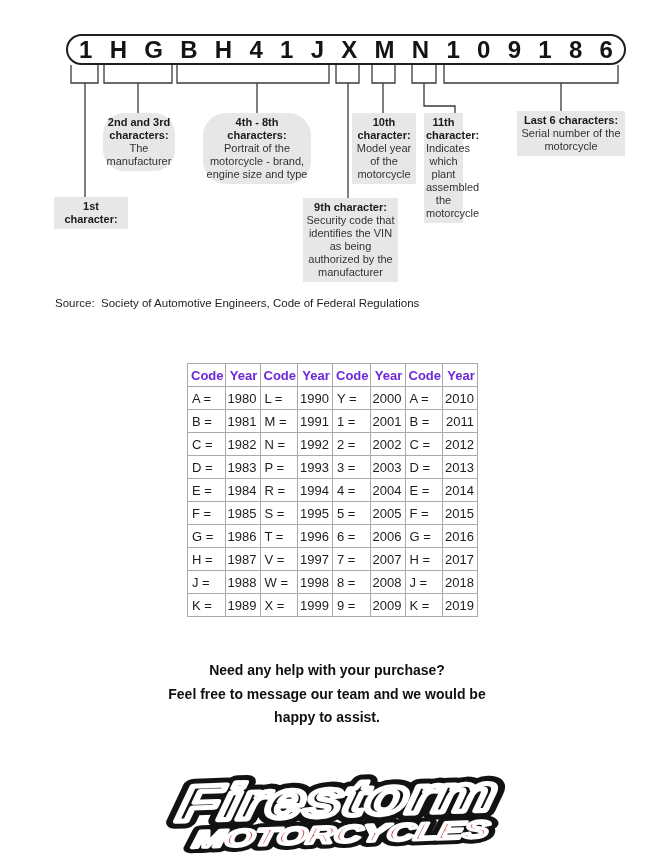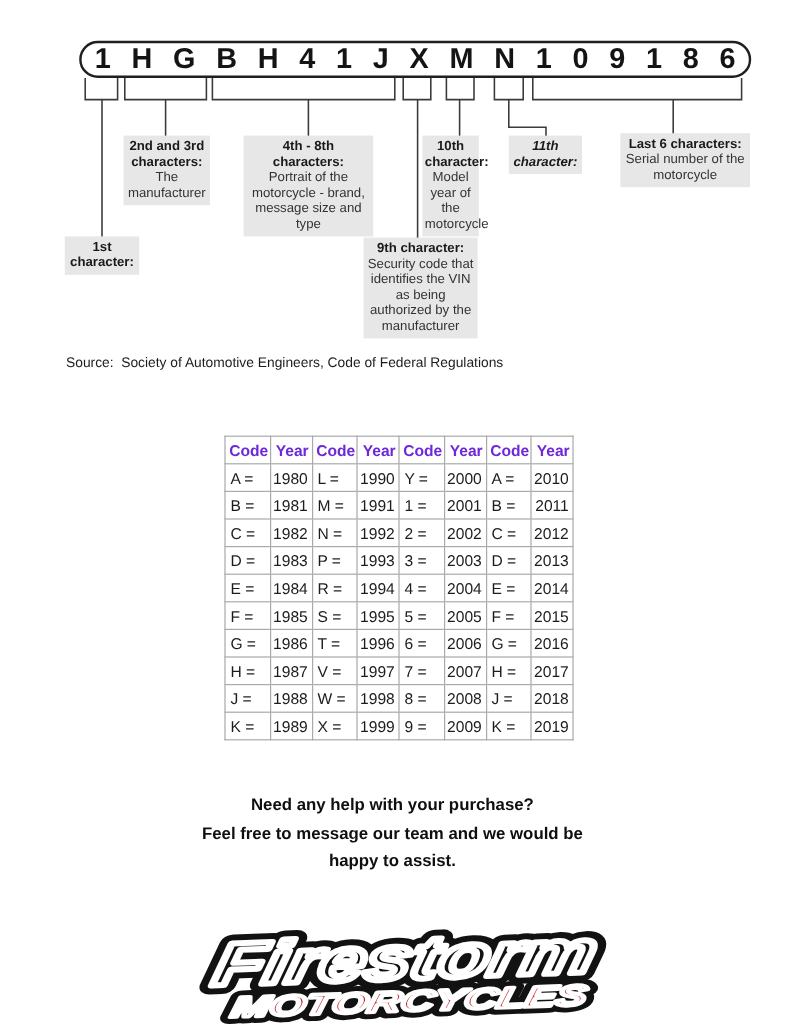--- a/index.html
+++ b/index.html
@@ -14,26 +14,26 @@
     display:flex;align-items:center;justify-content:space-between;
     padding:0 11px;background:#fff;
   }
   .vin-char{font-weight:bold;font-size:24px;color:#141414;line-height:1;}
   .callout{
     position:absolute;background:#e7e7e7;box-sizing:border-box;
     text-align:center;font-size:11px;line-height:13px;color:#333;
     padding:3px 2px;
   }
   .co-title{font-weight:bold;color:#1a1a1a;}
-  .co-0{left:54px;top:197px;width:62px;}
-  .co-1{left:103px;top:113px;width:72px;}
-  .co-2{left:203px;top:113px;width:108px;}
+  .co-0{left:54px;top:197px;width:74px;}
+  .co-1{left:103px;top:113px;width:72px;border-radius:21px;}
+  .co-2{left:203px;top:113px;width:108px;border-radius:23px;}
   .co-3{left:303px;top:198px;width:95px;}
-  .co-4{left:352px;top:113px;width:47px;}
-  .co-5{left:424px;top:113px;width:61px;font-style:italic;}
+  .co-4{left:352px;top:113px;width:64px;}
+  .co-5{left:424px;top:113px;width:39px;}
   .co-6{left:517px;top:111px;width:108px;}
   .source{
     position:absolute;left:55px;top:297px;font-size:11.5px;color:#1d1d1d;
     white-space:pre;
   }
   .year-table{
     position:absolute;left:187px;top:363px;border-collapse:collapse;
     background:#fff;
   }
   .year-table th,.year-table td{
@@ -104,32 +104,33 @@
 
   <div class="callout co-0">
     <div class="co-title">1st character:</div>
   </div>
   <div class="callout co-1">
     <div class="co-title">2nd and 3rd characters:</div>
     <div class="co-body">The manufacturer</div>
   </div>
   <div class="callout co-2">
     <div class="co-title">4th - 8th characters:</div>
-    <div class="co-body">Portrait of the motorcycle - brand, message size and type</div>
+    <div class="co-body">Portrait of the motorcycle - brand, engine size and type</div>
   </div>
   <div class="callout co-3">
     <div class="co-title">9th character:</div>
     <div class="co-body">Security code that identifies the VIN as being authorized by the manufacturer</div>
   </div>
   <div class="callout co-4">
     <div class="co-title">10th character:</div>
     <div class="co-body">Model year of the motorcycle</div>
   </div>
   <div class="callout co-5">
     <div class="co-title">11th character:</div>
+    <div class="co-body">Indicates which plant assembled the motorcycle</div>
   </div>
   <div class="callout co-6">
     <div class="co-title">Last 6 characters:</div>
     <div class="co-body">Serial number of the motorcycle</div>
   </div>
 
   <div class="source">Source:  Society of Automotive Engineers, Code of Federal Regulations</div>
 
   <table class="year-table">
     <thead>

